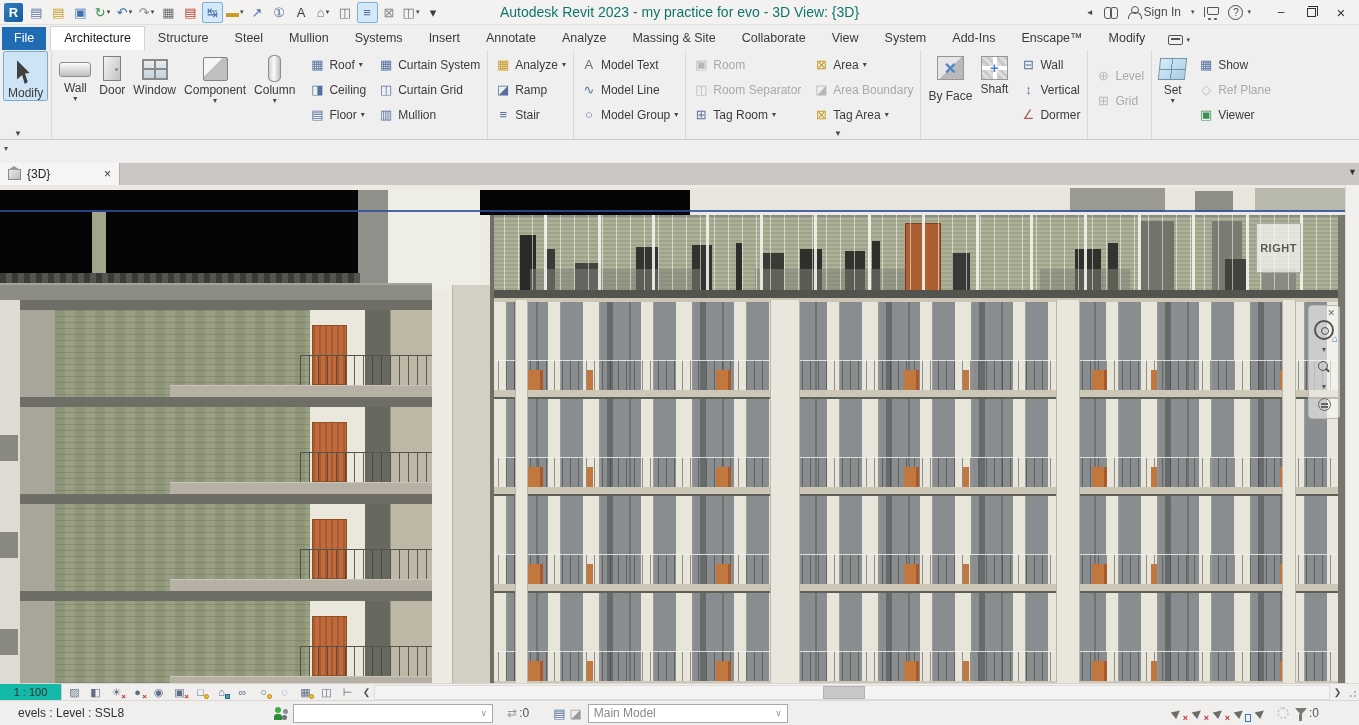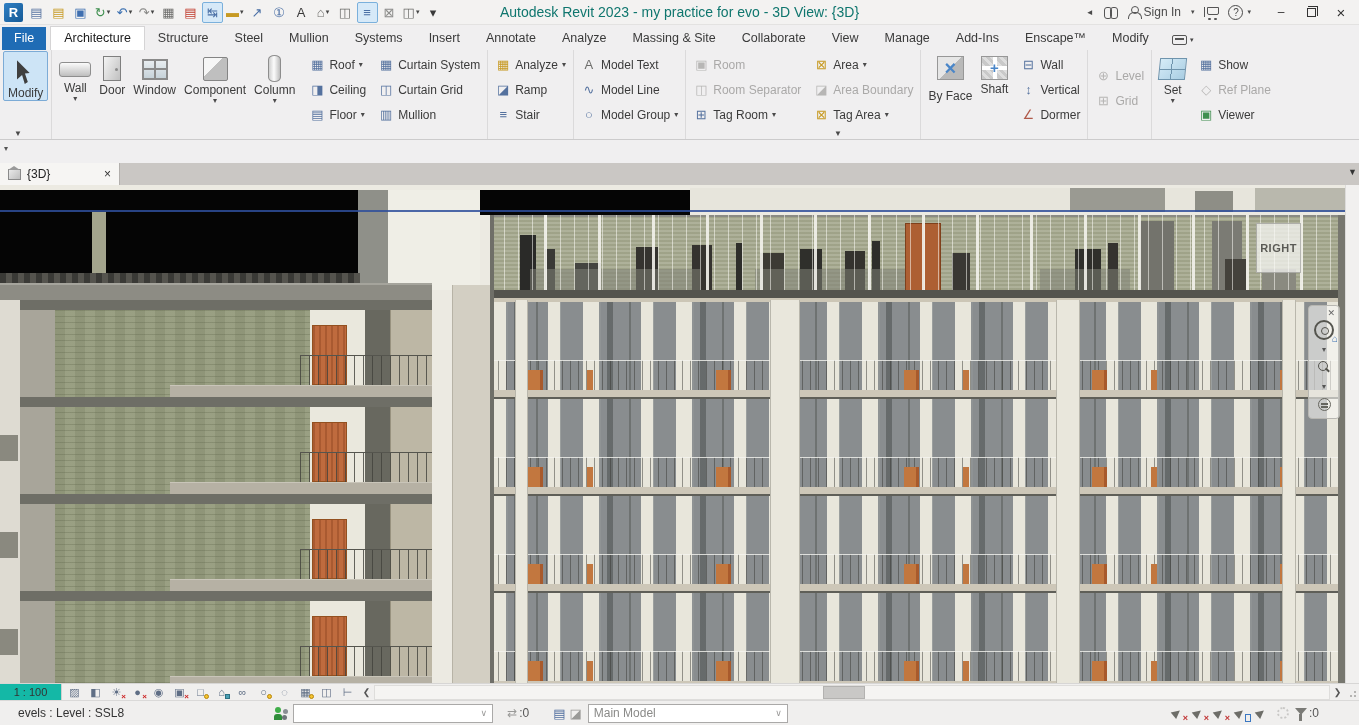--- a/index.html
+++ b/index.html
@@ -246,21 +246,21 @@
     <span class="rtab">Structure</span>
     <span class="rtab">Steel</span>
     <span class="rtab">Mullion</span>
     <span class="rtab">Systems</span>
     <span class="rtab">Insert</span>
     <span class="rtab">Annotate</span>
     <span class="rtab">Analyze</span>
     <span class="rtab">Massing &amp; Site</span>
     <span class="rtab">Collaborate</span>
     <span class="rtab">View</span>
-    <span class="rtab">Manage</span>
+    <span class="rtab">System</span>
     <span class="rtab">Add-Ins</span>
     <span class="rtab">Enscape™</span>
     <span class="rtab">Modify</span>
     <span id="ribbonToggle">
       <span class="rtgl-box"></span>
       <span style="font-size:7px;color:#444;">▾</span>
     </span>
   </div>
 
 <div id="ribbon">

